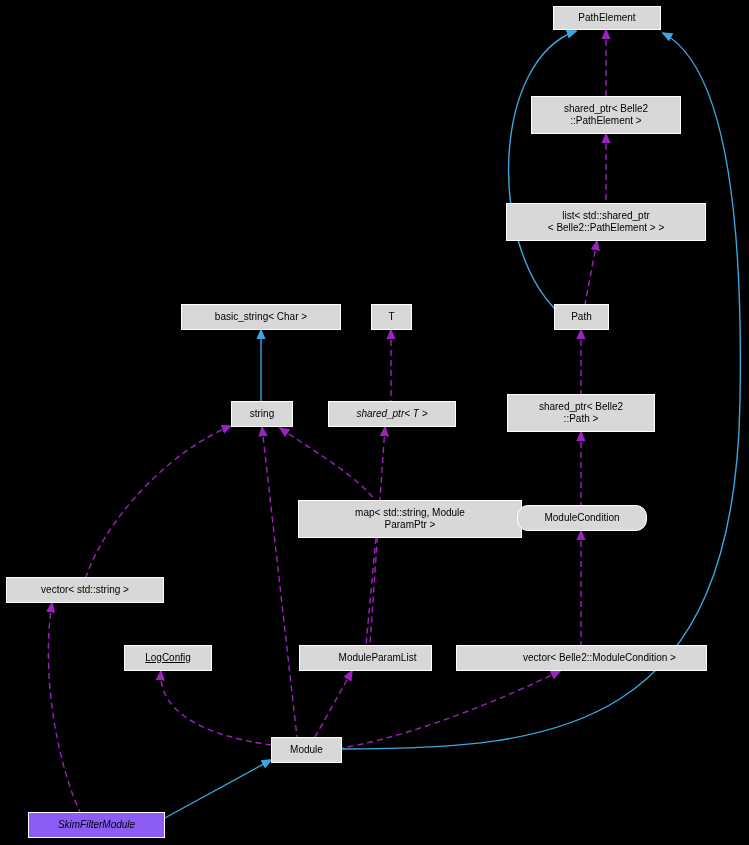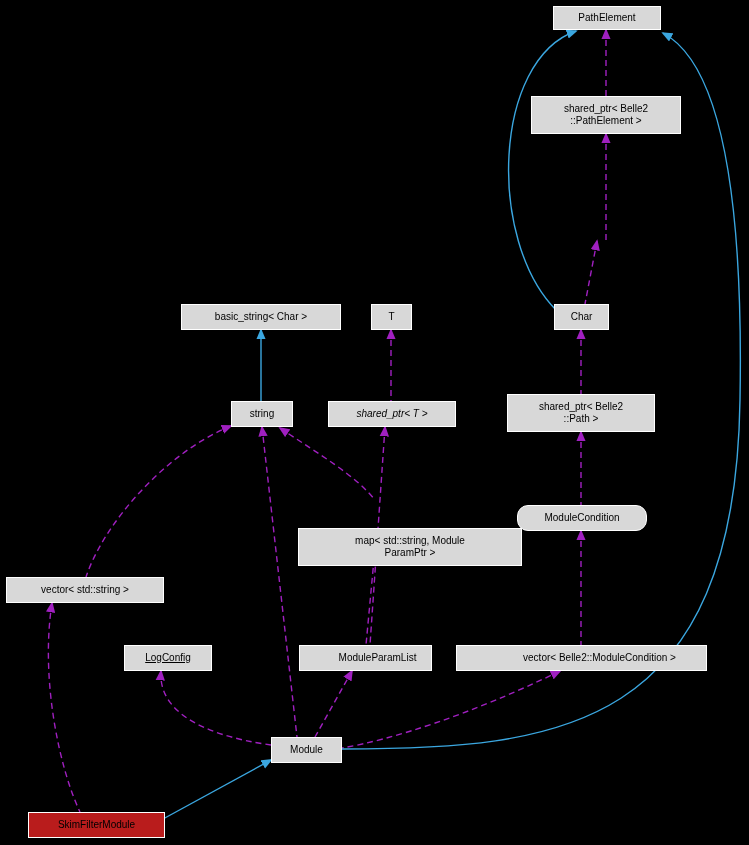--- a/index.html
+++ b/index.html
@@ -31,22 +31,23 @@
     font-size: 10px;
     line-height: 12px;
     text-align: center;
     display: flex;
     align-items: center;
     justify-content: center;
     white-space: pre;
     z-index: 5;
   }
   .node.highlight {
-    background: #b91c1c;
+    background: #8b5cf6;
     border-color: #ffffff;
+    font-style: italic;
   }
 </style>
 </head>
 <body>
 
 <div id="stage">
 
   <svg id="edges" viewBox="0 0 749 845">
     <defs>
       <marker id="arrow-blue" viewBox="0 0 12 10" refX="10" refY="5" markerWidth="8" markerHeight="7" orient="auto-start-reverse">
@@ -136,35 +137,37 @@
     <g>
       <path d="M 342 749 C 560 749, 735 730, 740 400 C 744 170, 714 60, 663 33" stroke="#3ba7e0" stroke-width="1.4" fill="none" marker-end="url(#arrow-blue)"></path>
     </g>
   </svg>
 
   <div class="node" style="left:553px; top:6px; width:108px; height:24px;">PathElement</div>
 
   <div class="node" style="left:531px; top:96px; width:150px; height:38px;">shared_ptr&lt; Belle2
 ::PathElement &gt;</div>
 
+  <div class="node" style="left:506px; top:203px; width:200px; height:38px;">list&lt; std::shared_ptr
+&lt; Belle2::PathElement &gt; &gt;</div>
 
   <div class="node" style="left:181px; top:304px; width:160px; height:26px;">basic_string&lt; Char &gt;</div>
 
   <div class="node" style="left:371px; top:304px; width:41px; height:26px;">T</div>
 
-  <div class="node" style="left:554px; top:304px; width:55px; height:26px;">Char</div>
+  <div class="node" style="left:554px; top:304px; width:55px; height:26px;">Path</div>
 
   <div class="node" style="left:231px; top:401px; width:62px; height:26px;">string</div>
 
   <div class="node" style="left:328px; top:401px; width:128px; height:26px;font-style:italic;">shared_ptr&lt; T &gt;</div>
 
   <div class="node" style="left:507px; top:394px; width:148px; height:38px;">shared_ptr&lt; Belle2
 ::Path &gt;</div>
 
-  <div class="node" style="left:298px; top:528px; width:224px; height:38px;">map&lt; std::string, Module
+  <div class="node" style="left:298px; top:500px; width:224px; height:38px;">map&lt; std::string, Module
 ParamPtr &gt;</div>
 
   <div class="node" style="left:517px; top:505px; width:130px; height:26px;border-radius:11px;">ModuleCondition</div>
 
   <div class="node" style="left:6px; top:577px; width:158px; height:26px;">vector&lt; std::string &gt;</div>
 
   <div class="node" style="left:124px; top:645px; width:88px; height:26px;text-decoration:underline;">LogConfig</div>
 
   <div class="node" style="left:299px; top:645px; width:133px; height:26px;padding-left:24px;">ModuleParamList</div>
 

